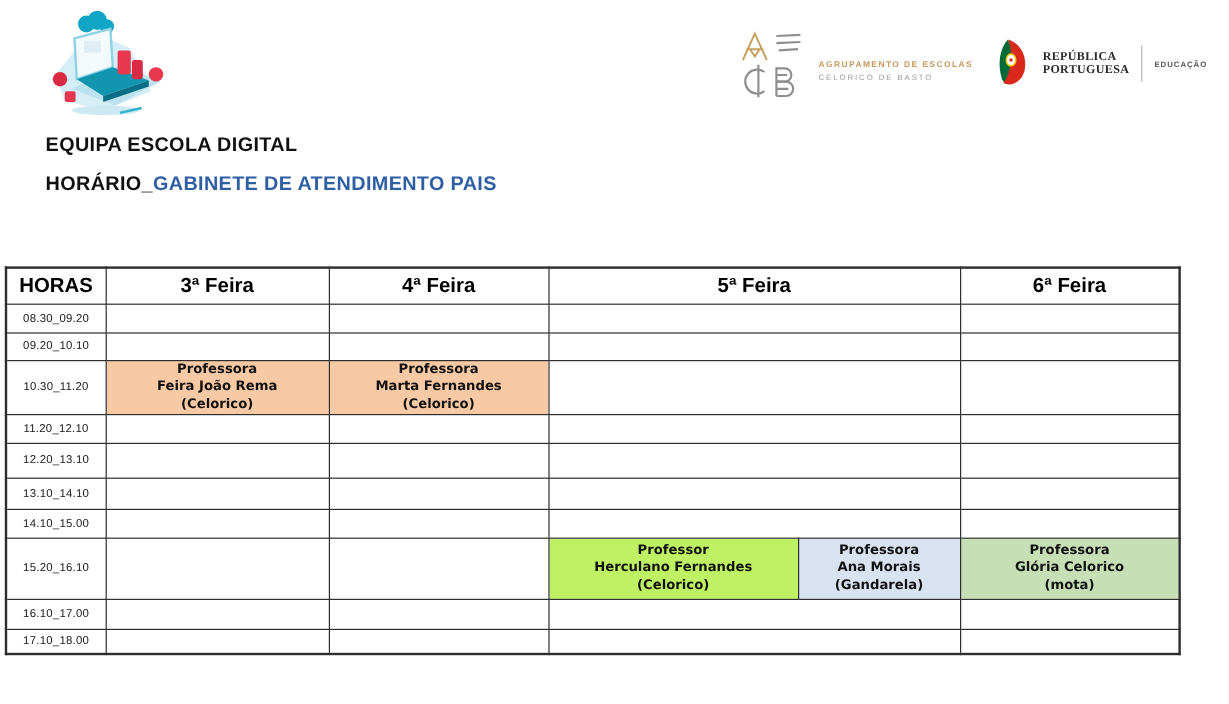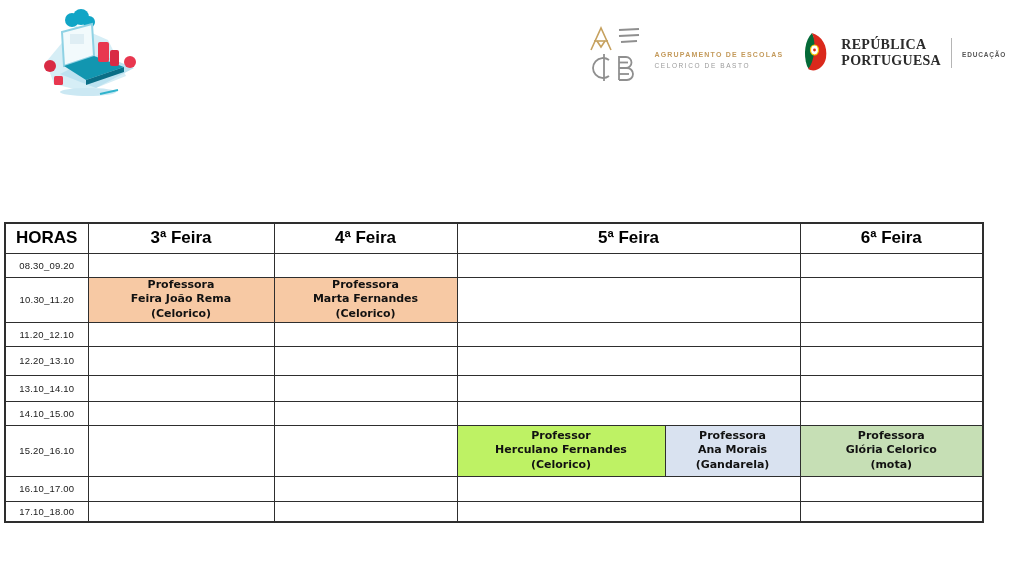--- a/index.html
+++ b/index.html
@@ -9,21 +9,21 @@
     font-family:"Liberation Sans", sans-serif; overflow:hidden;
   }
   
   .illustration { position:absolute; left:26px; top:4px; width:126px; height:100px; }
   .logos { position:absolute; right:18px; top:24px; display:flex; align-items:center; gap:18px; }
   .aecb { display:flex; align-items:center; gap:12px; }
   .aecb-text { display:flex; flex-direction:column; gap:4px; padding-top:14px; }
   .aecb-line1 { font-size:7px; font-weight:bold; letter-spacing:1.2px; color:#C49A5B; }
   .aecb-line2 { font-size:6.5px; letter-spacing:1.6px; color:#9a9a9a; }
   .rp { display:flex; align-items:center; gap:10px; }
-  .rp-name { font-family:"Liberation Serif", serif; font-weight:bold; font-size:14px;
+  .rp-name { font-family:"Liberation Serif", serif; font-weight:bold; font-size:10px;
              line-height:1.15; color:#2b2b2b; letter-spacing:0.3px; }
   .rp-divider { width:1px; height:30px; background:#b5b5b5; }
   .rp-ministry { font-size:6.5px; font-weight:bold; letter-spacing:0.8px; color:#555; padding-top:2px; }
   
   .titles { position:absolute; left:38px; top:112px; }
   .title-team { font-size:16.5px; font-weight:800; color:#111; letter-spacing:0.3px; }
   .title-schedule { margin-top:13px; font-size:16.5px; font-weight:800; color:#111; letter-spacing:0.3px; }
   .title-schedule .hl { font-weight:800; }
   
   .sched-wrap { position:absolute; left:4px; top:222px; }
@@ -98,20 +98,26 @@
       </svg>
       <div class="rp-name">
         <div>REPÚBLICA</div>
         <div>PORTUGUESA</div>
       </div>
       <div class="rp-divider"></div>
       <div class="rp-ministry">EDUCAÇÃO</div>
     </div>
   </div>
 
+  <div class="titles">
+    <div class="title-team">EQUIPA ESCOLA DIGITAL</div>
+    <div class="title-schedule">
+      <span>HORÁRIO_</span><span class="hl" style="color: rgb(46, 95, 163);">GABINETE DE ATENDIMENTO PAIS</span>
+    </div>
+  </div>
 
   <div class="sched-wrap">
     <table class="sched">
       <colgroup>
         <col style="width:83px">
           <col style="width:186px">
           <col style="width:183px">
         <col style="width:208px">
           <col style="width:135px">
           <col style="width:183px">
@@ -127,20 +133,27 @@
       </tr>
 
       <tr style="height:24px">
         <td class="time">08.30_09.20</td>
         <td></td>
         <td></td>
         <td colspan="2"></td>
         <td></td>
       </tr>
 
+      <tr style="height:23px">
+        <td class="time">09.20_10.10</td>
+        <td></td>
+        <td></td>
+        <td colspan="2"></td>
+        <td></td>
+      </tr>
 
       <tr style="height:45px">
         <td class="time">10.30_11.20</td>
         <td class="entry" style="background-color: rgb(247, 201, 164);">
           <div class="l">Professora</div>
           <div class="l">Feira João Rema</div>
           <div class="l">(Celorico)</div>
         </td>
         <td class="entry" style="background-color: rgb(247, 201, 164);">
           <div class="l">Professora</div>

